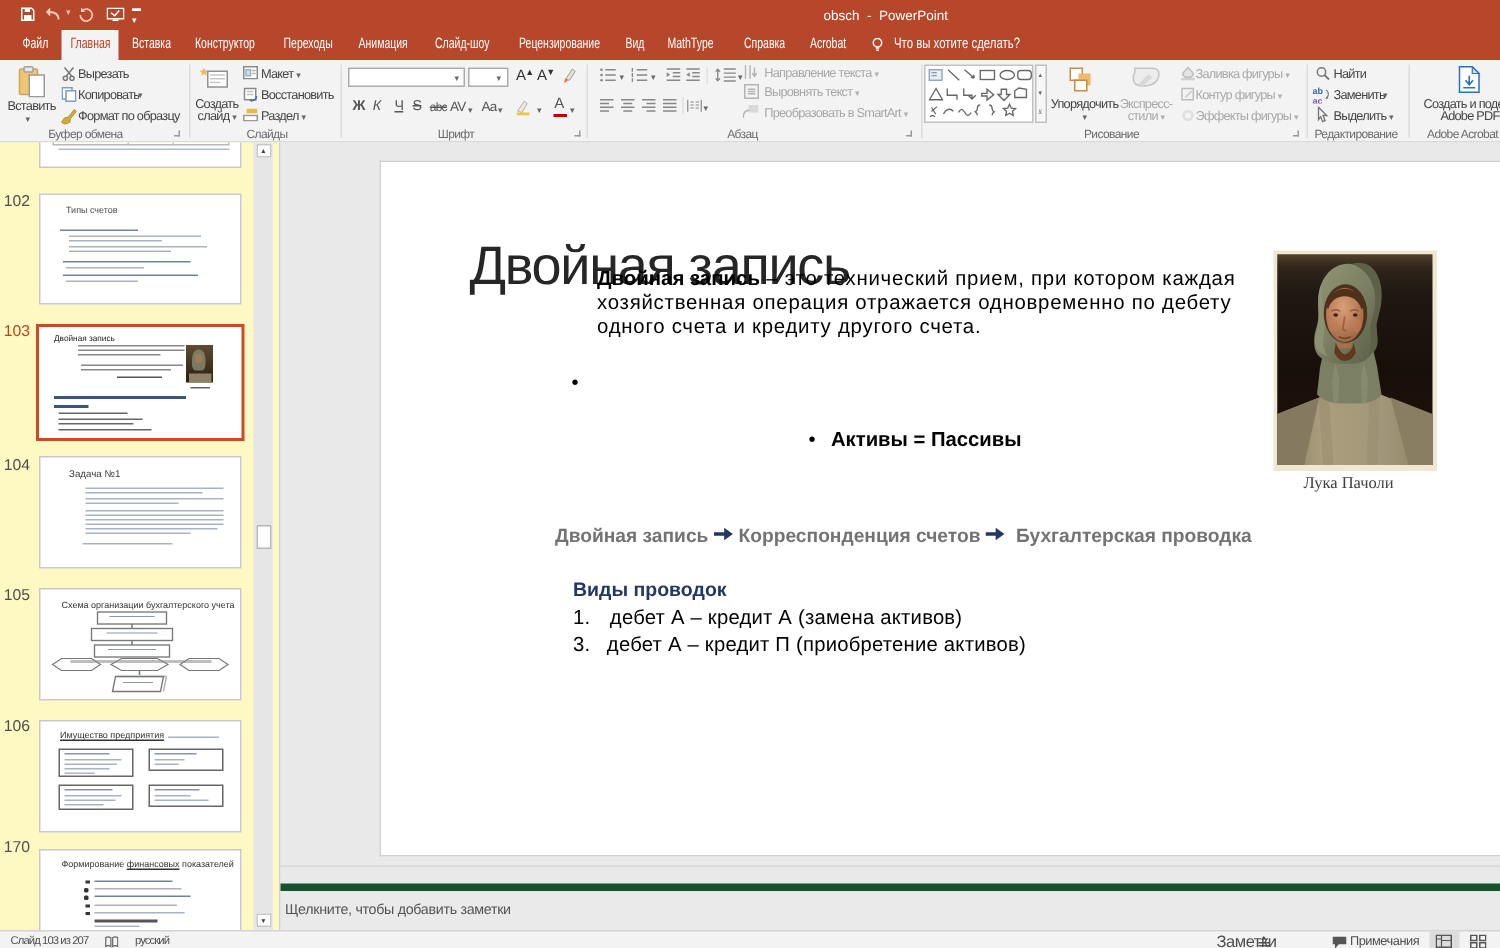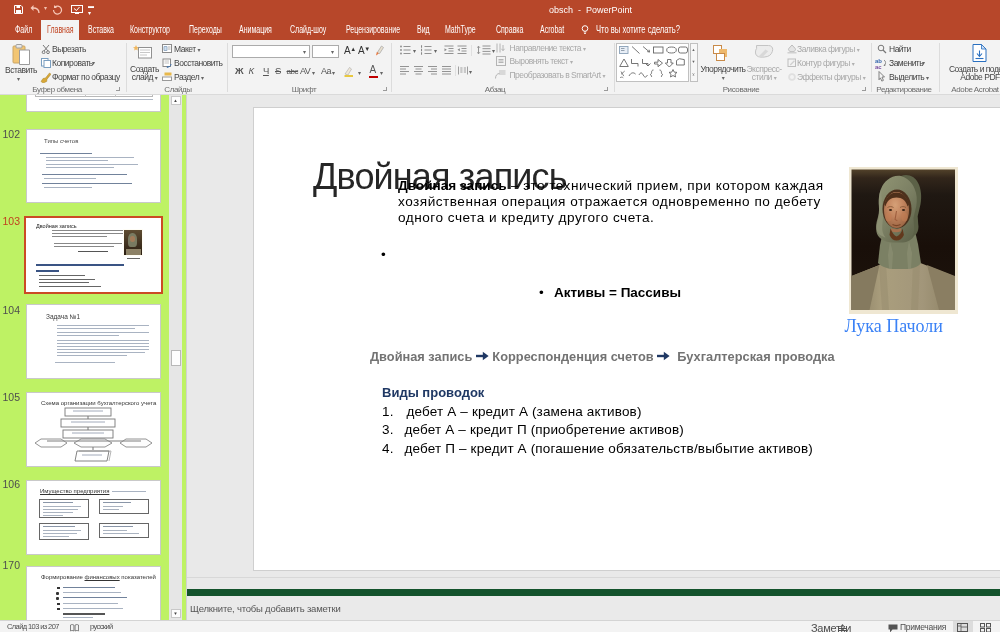--- a/index.html
+++ b/index.html
@@ -15,28 +15,28 @@
   .qat { position:absolute; top:4px; color:#fff; }
   
   #ribbon { left:0; top:40px; width:1000px; height:55px; background:#f3f3f3; border-bottom:1px solid #dadada; }
   .gsep { position:absolute; top:3px; width:1px; height:49px; background:#dcdcdc; }
   .glabel { position:absolute; top:44.5px; height:10px; font-size:8px; letter-spacing:-0.4px; line-height:9px; color:#6b6b6b; text-align:center; white-space:nowrap; }
   .rbtn { position:absolute; font-size:8.5px; letter-spacing:-0.5px; line-height:10px; color:#444; white-space:nowrap; }
   .gray { color:#a8a8a8 !important; }
   .dd { font-size:6px; color:#666; }
   .ddg { font-size:6px; color:#b0b0b0; }
   
-  #panel { left:0; top:95px; width:186px; height:525px; background:#bef264; overflow:hidden; }
+  #panel { left:0; top:95px; width:186px; height:525px; background:#fef9c3; overflow:hidden; }
   .thumb { position:absolute; left:26px; width:135px; background:#fff; border:1px solid #c9c9c9; }
   .tnum { position:absolute; left:0; width:20px; text-align:right; font-size:10.5px; color:#4e4e4e; }
   #pdivider { left:186px; top:95px; width:1px; height:525px; background:#d2d2d2; }
   
   #workspace { left:187px; top:95px; width:813px; height:494px; background:#e9e9e9; }
   #slide { position:absolute; left:66px; top:12px; width:747px; height:464px; background:#fff; border:1px solid #cfcfcf; border-right:none; overflow:hidden; }
-  #notesbar { left:187px; top:589px; width:813px; height:31px; background:#eaeaea; border-top:7px solid #14532d; }
+  #notesbar { left:187px; top:589px; width:813px; height:31px; background:#eaeaea; border-top:5px solid #14532d; }
   #statusbar { left:0; top:620px; width:1000px; height:12px; background:#f3f3f3; border-top:1px solid #d4d4d4; font-size:7.5px; letter-spacing:-0.6px; color:#4e4e4e; }
   .st { position:absolute; top:1px; white-space:nowrap; }
 </style>
 </head>
 <body>
 
   <div class="abs" id="titlebar">
     <svg class="abs" style="left:13px;top:4px" width="11" height="11" viewBox="0 0 11 11">
       <path d="M1.5 1.5h6.5l1.5 1.5v6.5h-8z" fill="none" stroke="#fff" stroke-width="1"></path>
       <rect x="3" y="6" width="5" height="3.5" fill="#fff"></rect>
@@ -527,35 +527,34 @@
           <ellipse cx="54.5" cy="43" rx="1.6" ry="1.1" fill="#3a2517"></ellipse>
           <path d="M47.5 44l-1.4 8.5 2.3 1.4" stroke="#9e5e3e" stroke-width="1.1" fill="none"></path>
           <path d="M43.5 57.5c2.3 1.2 5.6 1.2 8 0" stroke="#7a4628" stroke-width="1.2" fill="none"></path>
           <path d="M42 61c3.3 1.7 7.5 1.7 10.3 0l-0.5 3.3c-2.8 1.4-6.6 1.4-9.4 0z" fill="#a8714e"></path>
           <ellipse cx="39.5" cy="50" rx="3.2" ry="4.6" fill="#c67e53" opacity="0.5"></ellipse>
           <ellipse cx="55.5" cy="50" rx="3.2" ry="4.6" fill="#c67e53" opacity="0.5"></ellipse>
           <path d="M41.5 61.5c1.8 4.2 3.7 7 6 7.9 2.8-0.9 5.1-3.3 6-7.9l1.4 6.5c-1.8 3.7-4.2 5.6-7.4 5.6s-5.1-1.9-7-5.6z" fill="#62381c"></path>
         </svg>
       </div>
 
-      <div class="abs" style="left:590.5px;top:208px;width:109px;text-align:left;font-family:'Liberation Serif',serif;font-size:18px;color:#3b82f6">Лука Пачоли</div>
+      <div class="abs" style="left:590.5px;top:208px;width:109px;text-align:center;font-family:'Liberation Serif',serif;font-size:11px;color:#404040">Лука Пачоли</div>
 
       <div class="abs" style="left:116px;top:240.5px;font-size:12.8px;font-weight:bold;color:#737373;white-space:nowrap">Двойная запись <svg width="13" height="10" viewBox="0 0 13 10" style="vertical-align:0px">
           <path d="M0 5h7.5" stroke="#1f3864" stroke-width="2.4" fill="none"></path>
           <path d="M6.8 0.8L12.6 5l-5.8 4.2z" fill="#1f3864"></path>
         </svg> Корреспонденция счетов <svg width="13" height="10" viewBox="0 0 13 10" style="vertical-align:0px">
           <path d="M0 5h7.5" stroke="#1f3864" stroke-width="2.4" fill="none"></path>
           <path d="M6.8 0.8L12.6 5l-5.8 4.2z" fill="#1f3864"></path>
         </svg>&nbsp; Бухгалтерская проводка</div>
 
       <div class="abs" style="left:128px;top:277px;font-size:13px;font-weight:bold;color:#1f3864;white-space:nowrap">Виды проводок</div>
       <div class="abs" style="left:128px;top:294.6px;font-size:13.5px;letter-spacing:0.15px;line-height:18.5px;color:#000;white-space:nowrap">
         <div>1.<span style="display:inline-block;width:13px"></span>дебет А – кредит А (замена активов)</div>
         <div>3.<span style="display:inline-block;width:11px"></span>дебет А – кредит П (приобретение активов)</div>
-        <div>4.<span style="display:inline-block;width:11px"></span>дебет П – кредит А (погашение обязательств/выбытие активов)</div>
       </div>
     </div>
     <div class="abs" style="left:0;top:482px;width:813px;height:1px;background:#d8d8d8"></div>
   </div>
   <div class="abs" id="notesbar">
     <div style="font-size:9.5px;letter-spacing:-0.2px;color:#555;margin:7px 0 0 3px">Щелкните, чтобы добавить заметки</div>
   </div>
   <div class="abs" id="statusbar">
     <span class="st" style="left:7px">Слайд 103 из 207</span>
     <svg class="abs" style="left:70px;top:2.5px" width="9" height="8" viewBox="0 0 9 8">

